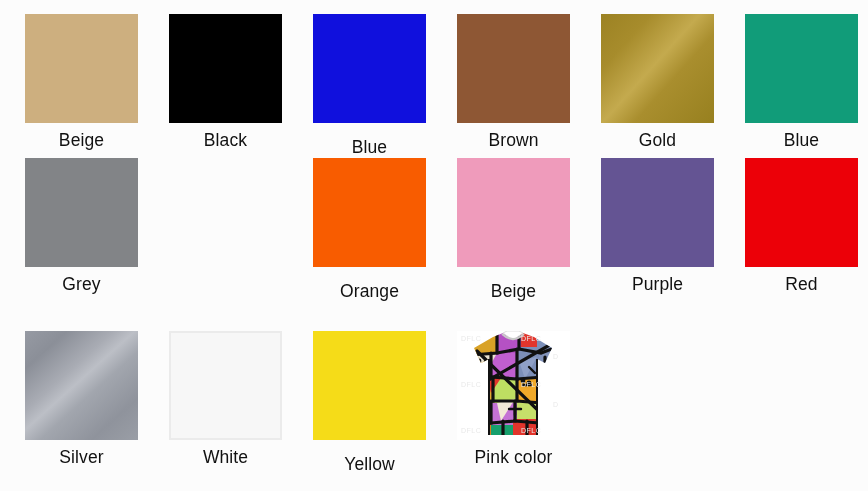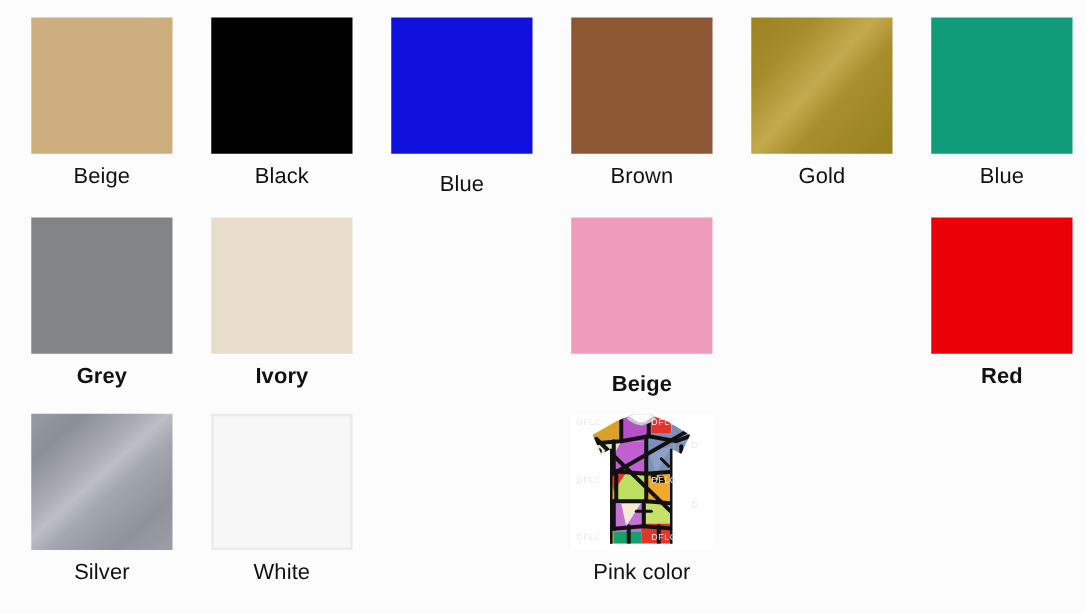--- a/index.html
+++ b/index.html
@@ -39,21 +39,21 @@
     font-size: 17.5px;
     line-height: 20px;
     color: #111111;
     text-align: center;
     white-space: nowrap;
     letter-spacing: 0.1px;
   }
 
   
   .r1 { top: 14px; }
-  .r2 { top: 174px; font-weight: bold; }
+  .r2 { top: 158px; }
   .r3 { top: 331px; }
 
   .c1 { left: 9px;   }
   .c2 { left: 153px; }
   .c3 { left: 297px; }
   .c4 { left: 441px; justify-content: center; }
   .c5 { left: 585px; }
   .c6 { left: 729px; }
 
   
@@ -115,47 +115,55 @@
   <div class="swatch-cell r1 c6">
     <div class="swatch-box" style="background:#119c79;"></div>
     <div class="swatch-label">Blue</div>
   </div>
 
   <div class="swatch-cell r2 c1">
     <div class="swatch-box" style="background:#828487;"></div>
     <div class="swatch-label">Grey</div>
   </div>
 
-  <div class="swatch-cell r2 c2">
-    <div class="swatch-box" style="background:#e8dccb;"></div>
-    <div class="swatch-label">Ivory</div>
-  </div>
-
+
+  <div class="swatch-cell r2 c3">
+    <div class="swatch-box" style="background:#f85c00;"></div>
+    <div class="swatch-label label-raised">Orange</div>
+  </div>
 
   <div class="swatch-cell r2 c4">
     <div class="swatch-box" style="background:#ef9bbb;"></div>
     <div class="swatch-label label-raised">Beige</div>
   </div>
 
+  <div class="swatch-cell r2 c5">
+    <div class="swatch-box" style="background:#645493;"></div>
+    <div class="swatch-label">Purple</div>
+  </div>
 
   <div class="swatch-cell r2 c6">
     <div class="swatch-box" style="background:#ec0008;"></div>
     <div class="swatch-label">Red</div>
   </div>
 
   <div class="swatch-cell r3 c2">
     <div class="swatch-box" style="background:#f7f7f7;border:2px solid #ebebeb;"></div>
     <div class="swatch-label">White</div>
   </div>
 
   <div class="swatch-cell r3 c1">
     <div class="swatch-box" style="background:linear-gradient(138deg,#969aa3 0%,#8b8f98 18%,#a9acb4 38%,#bcbfc6 47%,#a2a6ae 58%,#8f939c 80%,#9a9ea6 100%);"></div>
     <div class="swatch-label">Silver</div>
   </div>
 
+  <div class="swatch-cell r3 c3">
+    <div class="swatch-box" style="background:#f5dc18;"></div>
+    <div class="swatch-label label-raised">Yellow</div>
+  </div>
 
   <div class="swatch-cell r3 c4">
     <div class="swatch-box tshirt-art">
 
       <div class="watermark">
         <span style="left:4px;  top:4px;">DFLC</span>
         <span style="left:64px; top:4px;">DFLC</span>
         <span style="left:96px; top:22px;">D</span>
         <span style="left:4px;  top:50px;">DFLC</span>
         <span style="left:64px; top:50px;">DFLC</span>

